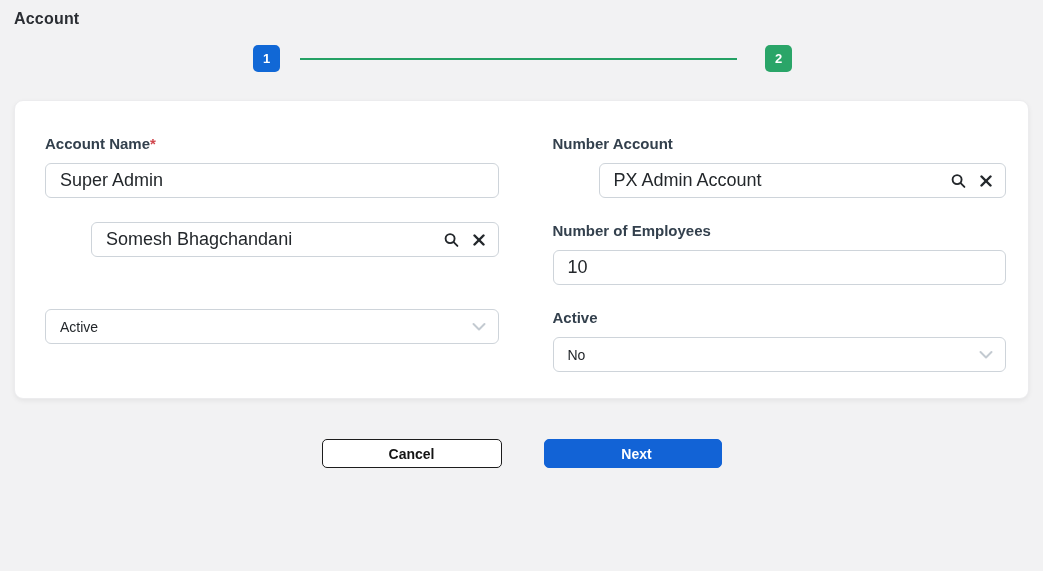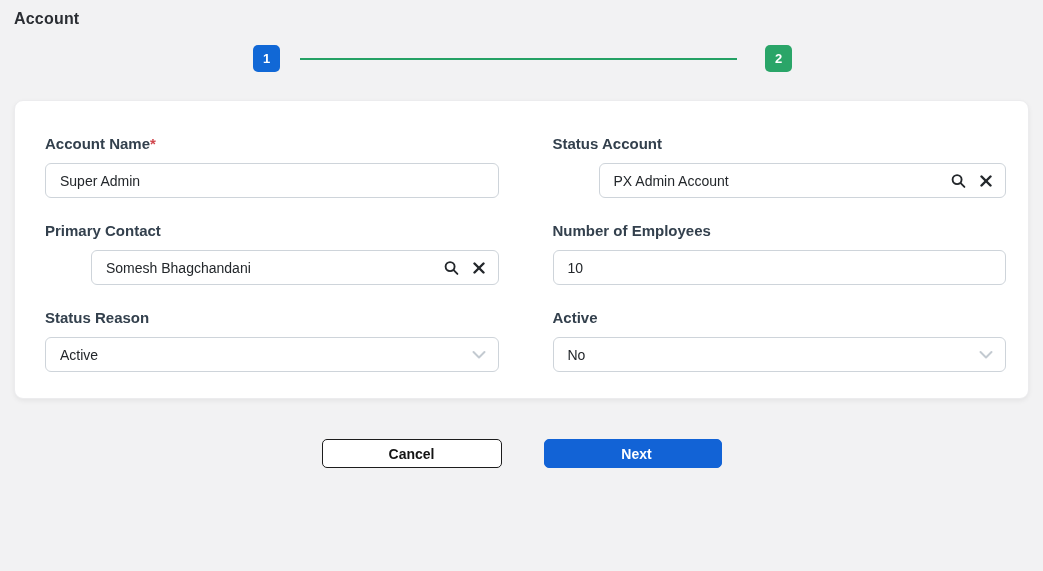--- a/index.html
+++ b/index.html
@@ -76,21 +76,21 @@
   }
   .required-marker { color: #d0454c; font-weight: 700; }
 
   .text-input {
     width: 100%;
     height: 35px;
     border: 1px solid #ced4da;
     border-radius: 6px;
     padding: 0 70px 0 14px;
     font-family: "Liberation Sans", sans-serif;
-    font-size: 14px;
+    font-size: 18px;
     color: #23272b;
     background: #ffffff;
     outline: none;
   }
   .text-input.plain { padding-right: 14px; }
   .text-input:disabled {
     background: #e9ecef;
     border-color: #ced4da;
   }
 
@@ -175,40 +175,39 @@
 <div class="card">
   <div class="form-grid">
 
     <div class="field">
       <label class="field-label"><span>Account Name</span><span class="required-marker">*</span></label>
       <input class="text-input plain" type="text" value="Super Admin" style="">
     </div>
 
 
     <div class="field">
-      <label class="field-label">Status Account</label>
+      <label class="field-label">Number Account</label>
       <div class="input-wrap">
         <input class="text-input" type="text" value="PX Admin Account" style="">
         <span class="input-icon icon-search">
           <svg width="15" height="15" viewBox="0 0 16 16" fill="none">
               <circle cx="6.5" cy="6.5" r="4.8" stroke="#23272b" stroke-width="2"></circle>
               <line x1="10.3" y1="10.3" x2="14.3" y2="14.3" stroke="#23272b" stroke-width="2" stroke-linecap="round"></line>
             </svg>
         </span>
         <span class="input-icon icon-clear">
           <svg width="12" height="12" viewBox="0 0 12 12" fill="none">
               <line x1="1.5" y1="1.5" x2="10.5" y2="10.5" stroke="#23272b" stroke-width="2.4" stroke-linecap="round"></line>
               <line x1="10.5" y1="1.5" x2="1.5" y2="10.5" stroke="#23272b" stroke-width="2.4" stroke-linecap="round"></line>
             </svg>
         </span>
       </div>
     </div>
 
     <div class="field">
-      <label class="field-label">Primary Contact</label>
       <div class="input-wrap">
         <input class="text-input" type="text" value="Somesh Bhagchandani" style="">
         <span class="input-icon icon-search">
           <svg width="15" height="15" viewBox="0 0 16 16" fill="none">
               <circle cx="6.5" cy="6.5" r="4.8" stroke="#23272b" stroke-width="2"></circle>
               <line x1="10.3" y1="10.3" x2="14.3" y2="14.3" stroke="#23272b" stroke-width="2" stroke-linecap="round"></line>
             </svg>
         </span>
         <span class="input-icon icon-clear">
           <svg width="12" height="12" viewBox="0 0 12 12" fill="none">
@@ -218,21 +217,20 @@
         </span>
       </div>
     </div>
 
     <div class="field">
       <label class="field-label">Number of Employees</label>
       <input class="text-input plain" type="text" value="10" style="">
     </div>
 
     <div class="field">
-      <label class="field-label">Status Reason</label>
       <div class="select-box">
         <span>Active</span>
         <span class="chevron">
           <svg width="14" height="9" viewBox="0 0 14 9" fill="none">
               <polyline points="1.5,1.5 7,7 12.5,1.5" stroke="#c3cad1" stroke-width="2" stroke-linecap="round" stroke-linejoin="round"></polyline>
             </svg>
         </span>
       </div>
     </div>
 

